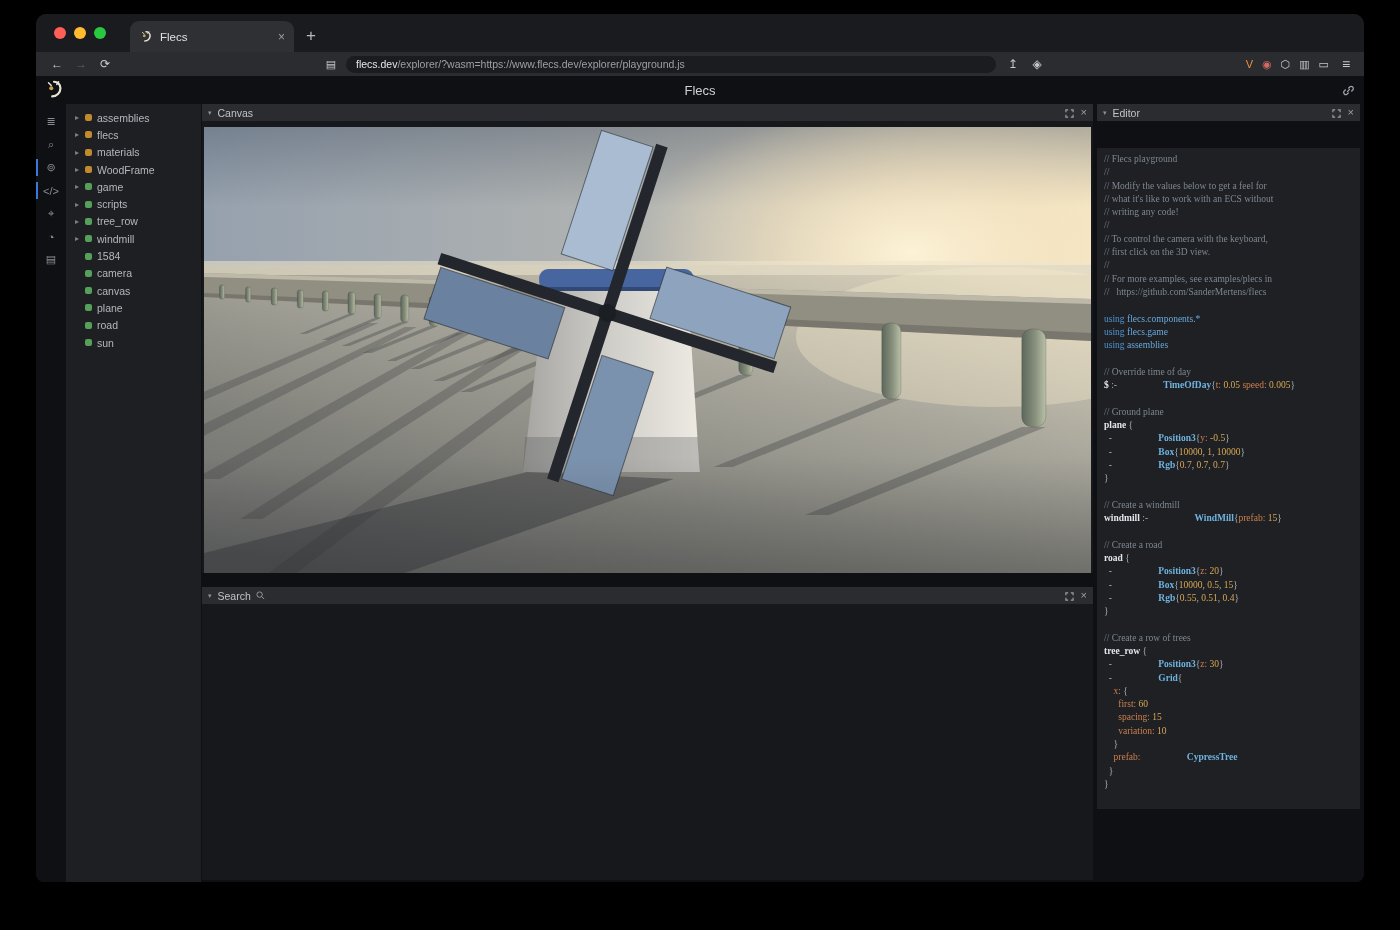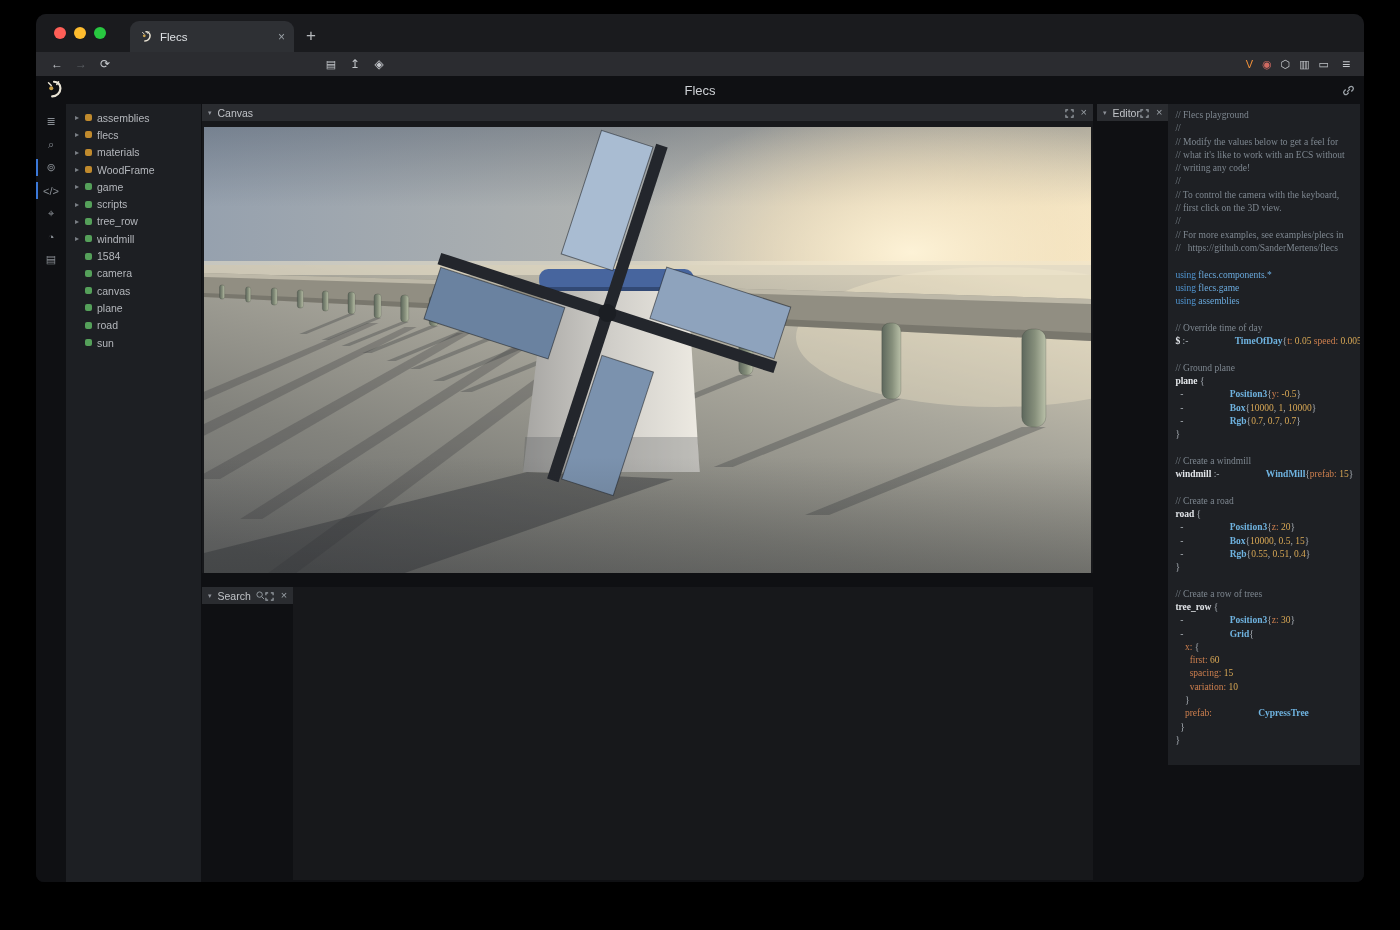--- a/index.html
+++ b/index.html
@@ -59,24 +59,24 @@
   .chev { font-size:7px; color:#8d9298; margin-right:6px; }
   .ph-title { font-size:10.5px; color:#c0c3c7; }
   .ph-icons { margin-left:auto; display:flex; align-items:center; gap:7px; }
   .ph-x { color:#9aa0a6; font-size:11px; line-height:1; }
   .mag { margin-left:5px; display:flex; }
 
   .canvas-panel { display:flex; flex-direction:column; flex-shrink:0; }
   .canvas-body { height:452px; background:#17181b; padding:6px 2px 0 2px; }
   .scene { width:100%; height:446px; display:block; }
 
-  .search-panel { margin-top:14px; flex:1; display:flex; min-height:0; }
+  .search-panel { margin-top:14px; flex:1; display:flex; flex-direction:column; min-height:0; }
   .search-body { flex:1; background:#17181b; }
 
-  .editor-col { width:263px; margin-left:4px; margin-right:4px; flex-shrink:0; display:flex; flex-direction:row; }
+  .editor-col { width:263px; margin-left:4px; margin-right:4px; flex-shrink:0; display:flex; flex-direction:column;gap:27px; }
   .editor-body { height:661px; background:#1e2024; padding:5px 0 0 7px; overflow:hidden; }
   .code-line { font-family:Liberation Serif, serif; font-size:9.5px; line-height:13.3px; white-space:pre; }
   .tk-c { color:#7e8790; }
   .tk-k { color:#4f94d0; }
   .tk-m { color:#6aa9dc; }
   .tk-e { color:#e2e5e9; font-weight:bold; }
   .tk-t { color:#6fb3e0; font-weight:bold;margin-left:44px; }
   .tk-n { color:#d9a855; }
   .tk-y { color:#cd7f4e; }
   .tk-p { color:#a9afb6; }
@@ -104,20 +104,24 @@
       <span class="tab-close">×</span>
     </div>
     <div class="newtab">+</div>
   </div>
 
   <div class="toolbar">
     <span class="nav-ic">←</span>
     <span class="nav-ic dis">→</span>
     <span class="nav-ic">⟳</span>
     <span class="nav-ic bmk">▤</span>
+    <div class="urlbar">
+      <span class="url-domain">flecs.dev</span>
+        <span class="url-rest">/explorer/?wasm=https://www.flecs.dev/explorer/playground.js</span>
+    </div>
     <span class="nav-ic">↥</span>
     <span class="nav-ic">◈</span>
     <div class="ext-cluster">
         <span class="ext-ic" style="color: rgb(240, 145, 58);">V</span>
         <span class="ext-ic" style="color: rgb(208, 106, 98);">◉</span>
         <span class="ext-ic" style="color: rgb(195, 198, 202);">⬡</span>
         <span class="ext-ic" style="color: rgb(195, 198, 202);">▥</span>
         <span class="ext-ic" style="color: rgb(195, 198, 202);">▭</span>
       </div>
     <span class="menu-ic">≡</span>

